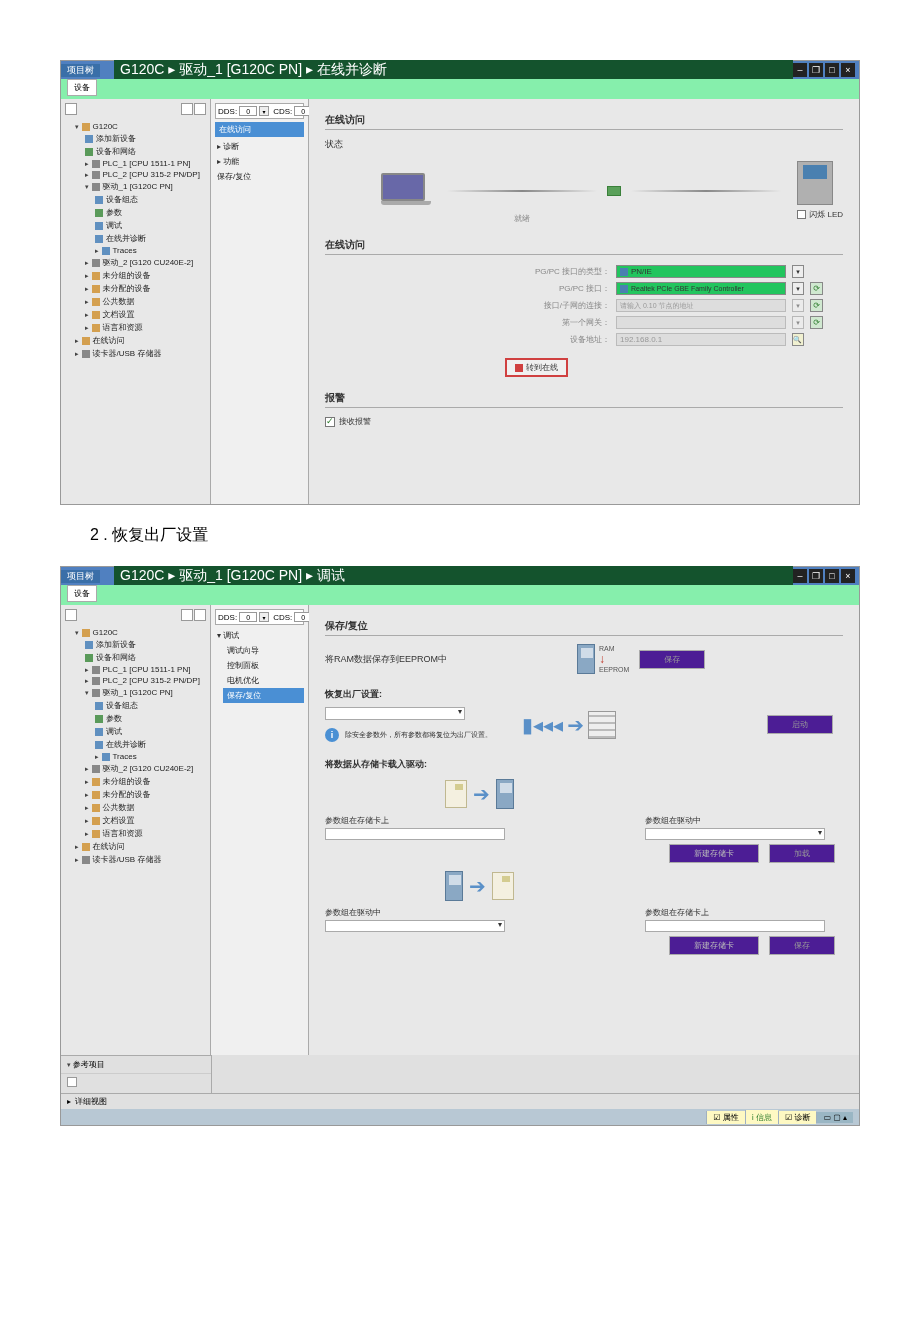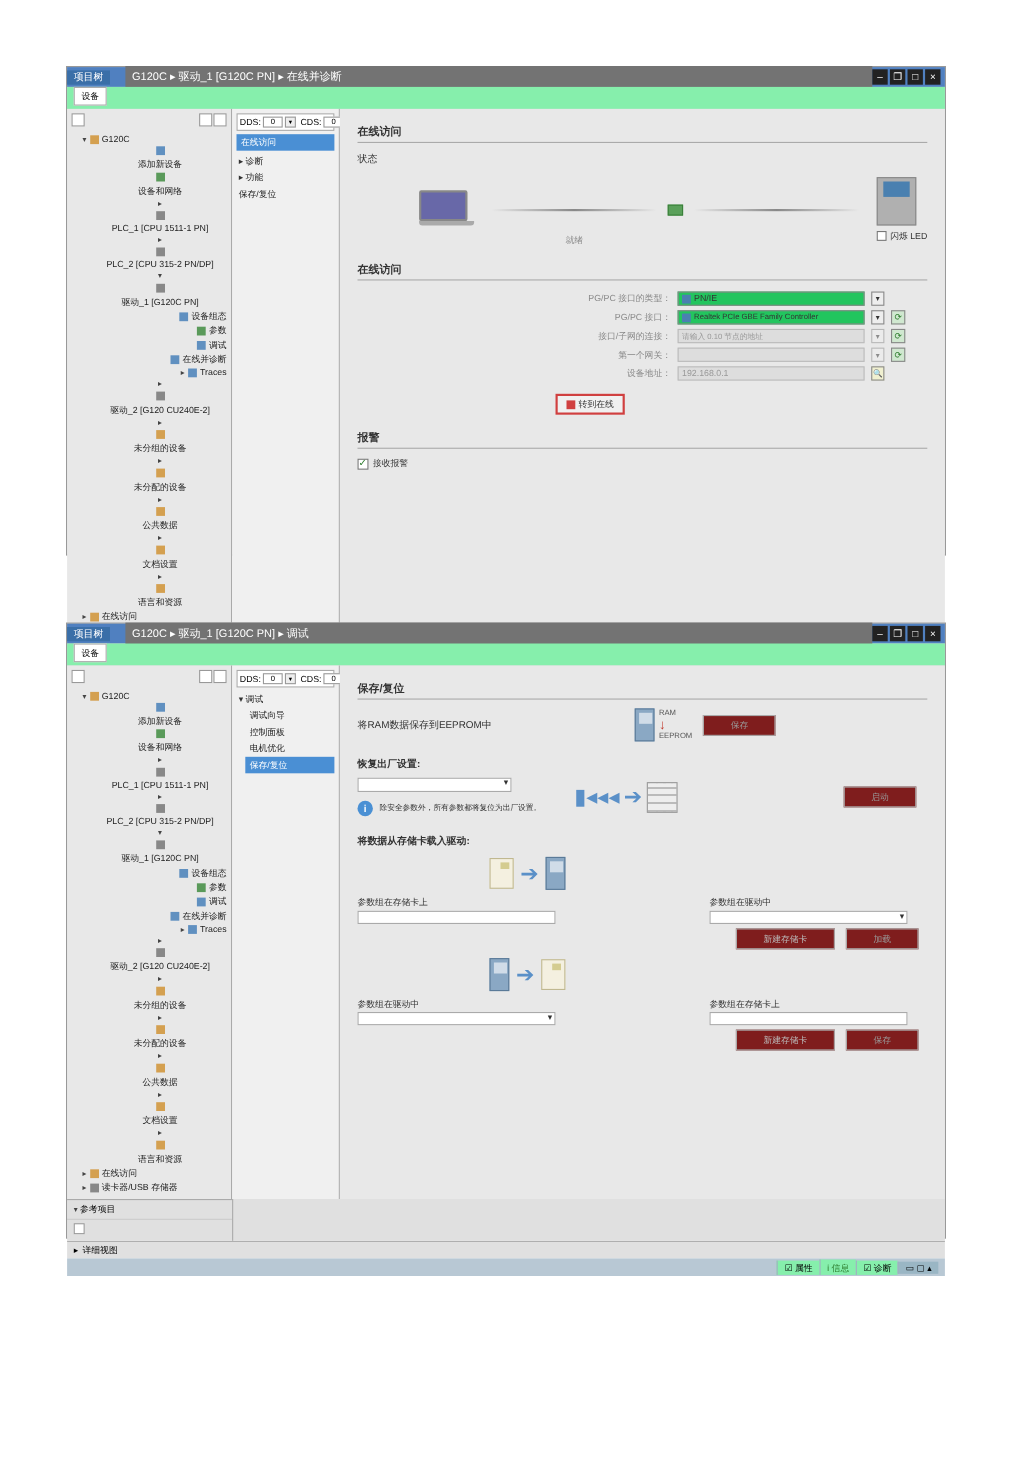--- a/index.html
+++ b/index.html
@@ -5,32 +5,32 @@
     * { margin: 0; padding: 0; box-sizing: border-box; }
     body { font-family: "Microsoft YaHei", Arial, sans-serif; background: #fff; width: 920px; }
     .page { padding: 40px 60px; }
     .screenshot { border: 1px solid #999; margin: 20px 0; position: relative; }
     
     
     .ss1 { height: 445px; background: #d8d8d8; display: flex; flex-direction: column; }
     .titlebar { background: #5080c0; height: 18px; display: flex; align-items: center; }
     .title-left { color: #fff; font-size: 9px; padding: 0 6px; background: #3a6fa8; }
     .title-left.light { background: #5c92cc; flex: 0 0 14px; }
-    .breadcrumb { background: #737373; color: #fff; font-size: 10px; padding: 0 6px; flex: 1; height: 20px; display: flex; align-items: center; }
+    .breadcrumb { background: #14532d; color: #fff; font-size: 14px; padding: 0 6px; flex: 1; height: 20px; display: flex; align-items: center; }
     .win-controls { display: flex; gap: 2px; padding-right: 4px; }
     .win-btn { width: 14px; height: 14px; background: #222; color: #fff; font-size: 9px; display: flex; align-items: center; justify-content: center; }
     .toolbar-row { background: #86efac; height: 20px; display: flex; align-items: center; padding: 0 6px; }
     .ss-body { flex: 1; display: flex; }
     .tree { width: 150px; background: #e8e8e8; border-right: 1px solid #aaa; padding: 4px; font-size: 8px; color: #222; overflow: hidden; }
     .tree-tab { background: #fff; border: 1px solid #aaa; padding: 2px 6px; font-size: 8px; display: inline-block; margin-bottom: 3px; }
     .tree-tools { float: right; }
     .tree-tools span { display: inline-block; width: 12px; height: 12px; border: 1px solid #999; background: #fff; margin-left: 1px; }
     .tree-item { padding: 1px 0 1px 10px; display: flex; align-items: center; gap: 3px; }
-    .tree-item.l2 { padding-left: 20px; flex-direction: column; }
-    .tree-item.l3 { padding-left: 30px; justify-content: flex-end; }
+    .tree-item.l2 { padding-left: 20px; }
+    .tree-item.l3 { padding-left: 30px; }
     .tree-icon { width: 8px; height: 8px; display: inline-block; background: #6090c0; }
     .tree-icon.folder { background: #d4a050; }
     .tree-icon.green { background: #5a9a5a; }
     .tree-icon.dev { background: #888; }
     .tree-arrow { color: #444; font-size: 7px; }
     
     .mid-panel { width: 98px; background: #f0f0f0; border-right: 1px solid #aaa; padding: 4px; }
     .mid-header { background: #fff; border: 1px solid #aaa; font-size: 8px; padding: 2px; display: flex; gap: 4px; margin-bottom: 3px; }
     .dds-field { display: flex; gap: 2px; align-items: center; }
     .dds-input { width: 18px; height: 10px; border: 1px solid #999; background: #fff; font-size: 7px; display: flex; align-items: center; justify-content: center; }
@@ -70,21 +70,21 @@
     
     
     .ss2 { height: 560px; background: #d8d8d8; display: flex; flex-direction: column; }
     .content2 { flex: 1; background: #e8e8e8; padding: 8px 16px; font-size: 9px; color: #333; overflow: hidden; }
     .save-row { display: flex; align-items: center; gap: 10px; margin: 4px 0 14px; }
     .ram-diag { display: flex; align-items: center; gap: 4px; margin-left: 120px; }
     .chip-icon { width: 18px; height: 30px; background: #8aa8c4; border: 1px solid #5a7a98; position: relative; }
     .chip-icon::before { content: ''; position: absolute; left: 3px; top: 3px; width: 12px; height: 10px; background: #d0dce8; }
     .ram-labels { font-size: 7px; color: #555; }
     .ram-arrow { color: #c0392b; font-size: 12px; }
-    .big-btn { border: 1px solid #aaa; background: #7f1d1d; padding: 3px 24px; font-size: 8px; float: right; margin-right: 10px; color: #999; }
+    .big-btn { border: 1px solid #aaa; background: #4c1d95; padding: 3px 24px; font-size: 8px; float: right; margin-right: 10px; color: #999; }
     .big-btn.dis { color: #bbb; }
     
     .reset-row { margin: 6px 0 16px; }
     .reset-select { display: inline-block; width: 140px; height: 13px; border: 1px solid #aaa; background: #fff; position: relative; }
     .reset-select::after { content: '▾'; position: absolute; right: 2px; top: -1px; font-size: 8px; }
     .info-row { display: flex; align-items: center; gap: 6px; margin-top: 6px; }
     .info-icon { width: 14px; height: 14px; border-radius: 50%; background: #4a90d4; color: #fff; display: flex; align-items: center; justify-content: center; font-size: 9px; font-weight: bold; }
     .info-text { font-size: 7px; line-height: 1.2; }
     .arrow-diag { display: flex; align-items: center; gap: 4px; }
     .blue-arrow-big { color: #5a90c8; font-size: 20px; }
@@ -98,21 +98,21 @@
     .two-col > div { flex: 0 0 200px; }
     .small-label { font-size: 8px; margin-bottom: 2px; display: block; }
     .small-field { width: 180px; height: 12px; border: 1px solid #aaa; background: #fff; }
     .small-sel { position: relative; }
     .small-sel::after { content: '▾'; position: absolute; right: 2px; top: -1px; font-size: 8px; }
     
     .bottom-bars { }
     .bottom-bar { background: #e0e0e0; border-top: 1px solid #aaa; padding: 2px 6px; font-size: 8px; display: flex; align-items: center; }
     .bottom-bar .arrow { margin-right: 4px; }
     .footer-bar { background: #b8c8d4; height: 16px; display: flex; align-items: center; justify-content: flex-end; padding: 0 6px; gap: 0; }
-    .footer-tab { font-size: 8px; padding: 1px 6px; background: #86efac; border-left: 1px solid #a0b0c0; }
+    .footer-tab { font-size: 8px; padding: 1px 6px; background: #fef9c3; border-left: 1px solid #a0b0c0; }
     .footer-tab.green { color: #2a7a2a; }
     .footer-tab.last { background: #9ab6c4; }
     
     .caption { font-size: 16px; margin: 20px 0 8px 30px; }
     
     .ref-row { background: #e0e0e0; border-top: 1px solid #aaa; font-size: 8px; padding: 3px 6px; }
   </style>
 </head>
 <body>
 <div class="page">

